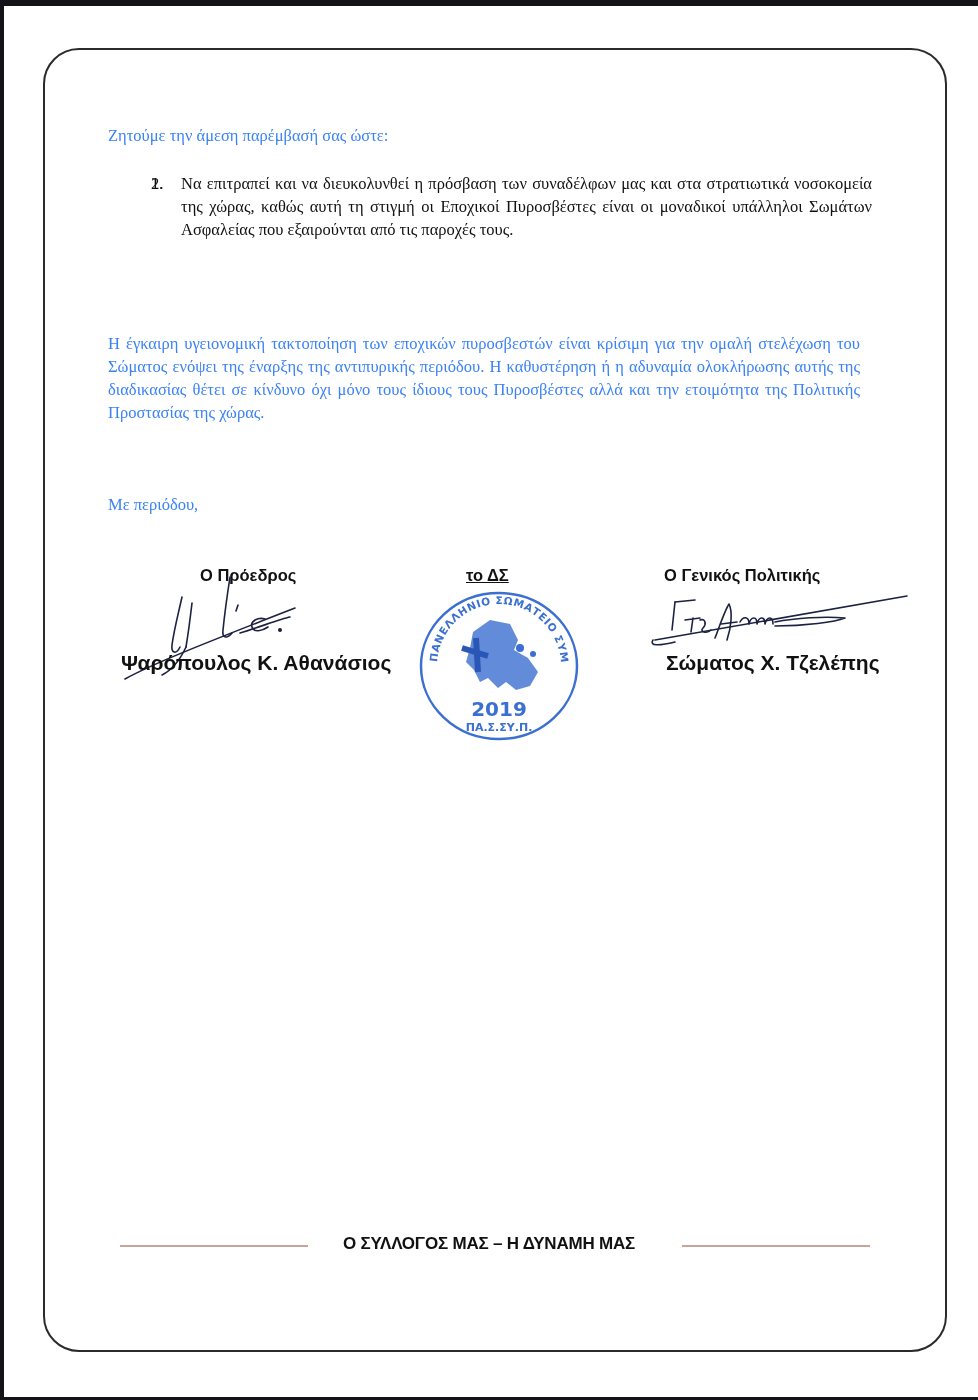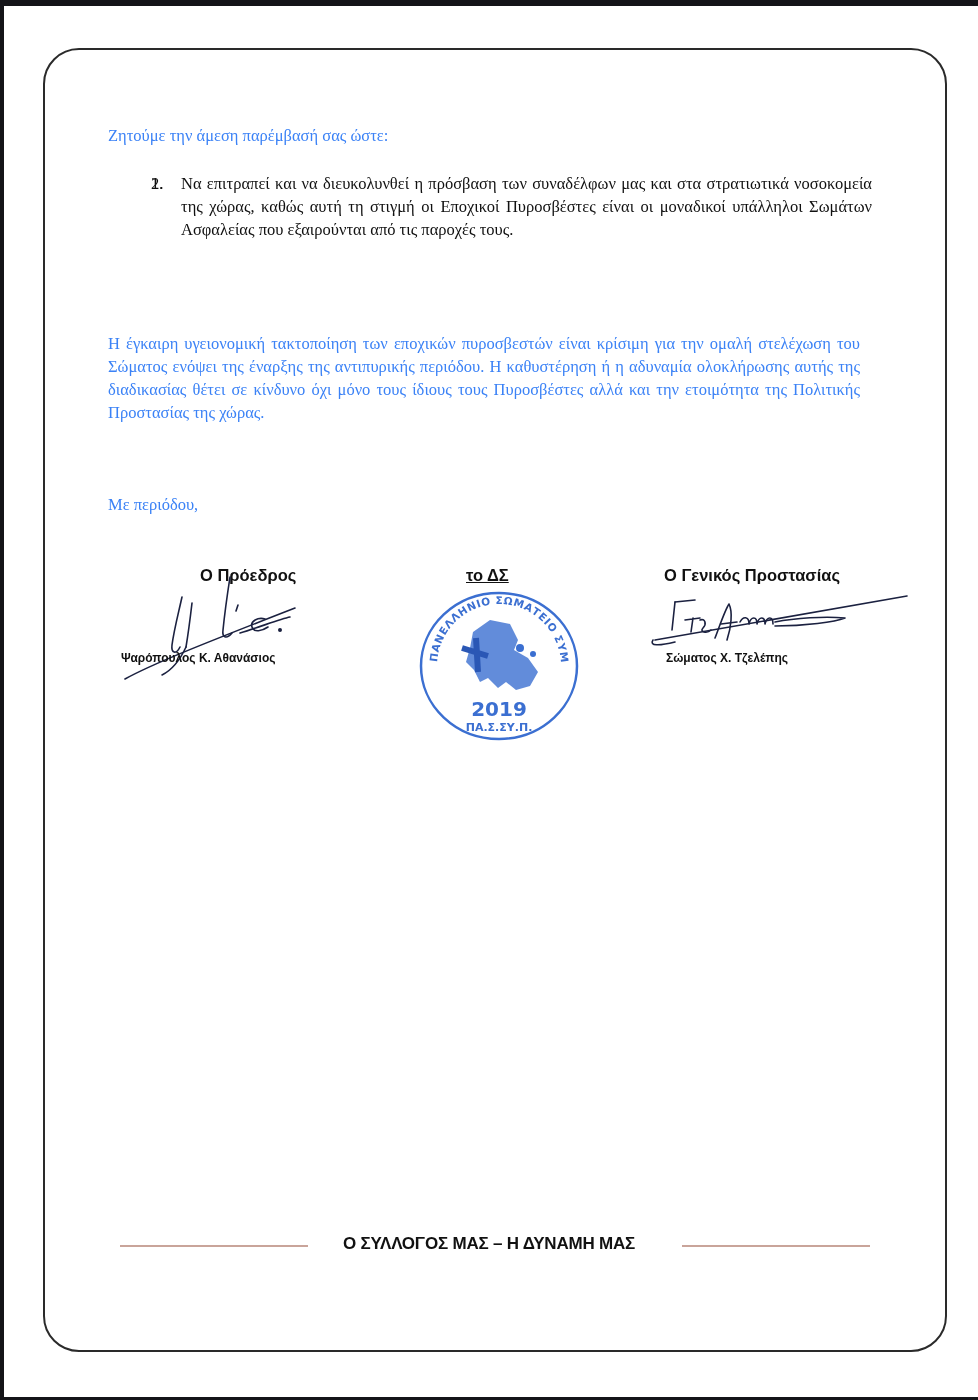--- a/index.html
+++ b/index.html
@@ -84,21 +84,21 @@
     font-family: "Liberation Sans", sans-serif;
     font-weight: bold;
     font-size: 16.5px;
     color: #111;
     white-space: nowrap;
   }
   .sig-name {
     position: absolute;
     font-family: "Liberation Sans", sans-serif;
     font-weight: bold;
-    font-size: 12px;
+    font-size: 21px;
     color: #111;
     white-space: nowrap;
     text-align: right;
   }
   .signature {
     position: absolute;
     pointer-events: none;
   }
   .stamp {
     position: absolute;
@@ -177,21 +177,21 @@
     <textPath href="#ringPath" startOffset="2%">ΠΑΝΕΛΛΗΝΙΟ ΣΩΜΑΤΕΙΟ ΣΥΜΒΑΣΙΟΥΧΩΝ ΠΥΡΟΣΒΕΣΤΩΝ</textPath>
   </text>
   <path d="M55 42 L72 30 L92 34 L100 50 L96 60 L110 68 L120 82 L112 96 L98 100 L88 92 L80 98 L70 88 L62 92 L56 80 L48 72 L52 58 Z" fill="#3b6fd1" opacity="0.8"></path>
   <path d="M44 58 L70 66 M58 48 L60 82" stroke="#2a57b5" stroke-width="6" fill="none"></path>
   <circle cx="102" cy="58" r="4" fill="#3b6fd1"></circle>
   <circle cx="115" cy="64" r="3" fill="#3b6fd1"></circle>
   <text x="81" y="126" text-anchor="middle" font-family="DejaVu Sans, sans-serif" font-size="20" font-weight="bold" fill="#3b6fd1">2019</text>
   <text x="81" y="141" text-anchor="middle" font-family="DejaVu Sans, sans-serif" font-size="11" font-weight="bold" fill="#3b6fd1">ΠΑ.Σ.ΣΥ.Π.</text>
 </svg>
 
-<div class="sig-title" style="left:664px; top:566px;">Ο Γενικός Προστασίας</div>
+<div class="sig-title" style="left:664px; top:566px;">Ο Γενικός Πολιτικής</div>
 <svg class="signature" style="left:645px; top:590px;" width="270" height="70" viewBox="0 0 270 70">
   <g fill="none" stroke="#1b2140" stroke-width="1.6" stroke-linecap="round" stroke-linejoin="round">
     <path d="M30 12 L50 10"></path>
     <path d="M30 12 L27 40"></path>
     <path d="M40 30 L55 28 M48 28 L46 42"></path>
     <path d="M55 30 C60 28, 62 34, 58 38 C54 42, 62 44, 66 40"></path>
     <path d="M70 48 C75 35, 80 20, 84 14 C88 22, 86 38, 82 50"></path>
     <path d="M76 34 L92 32"></path>
     <path d="M95 32 C98 26, 104 26, 104 34 C106 26, 112 26, 112 34 C114 26, 120 26, 120 34 C122 26, 128 26, 128 34"></path>
     <path d="M130 32 C150 28, 180 26, 200 28 C190 32, 160 36, 130 36"></path>

